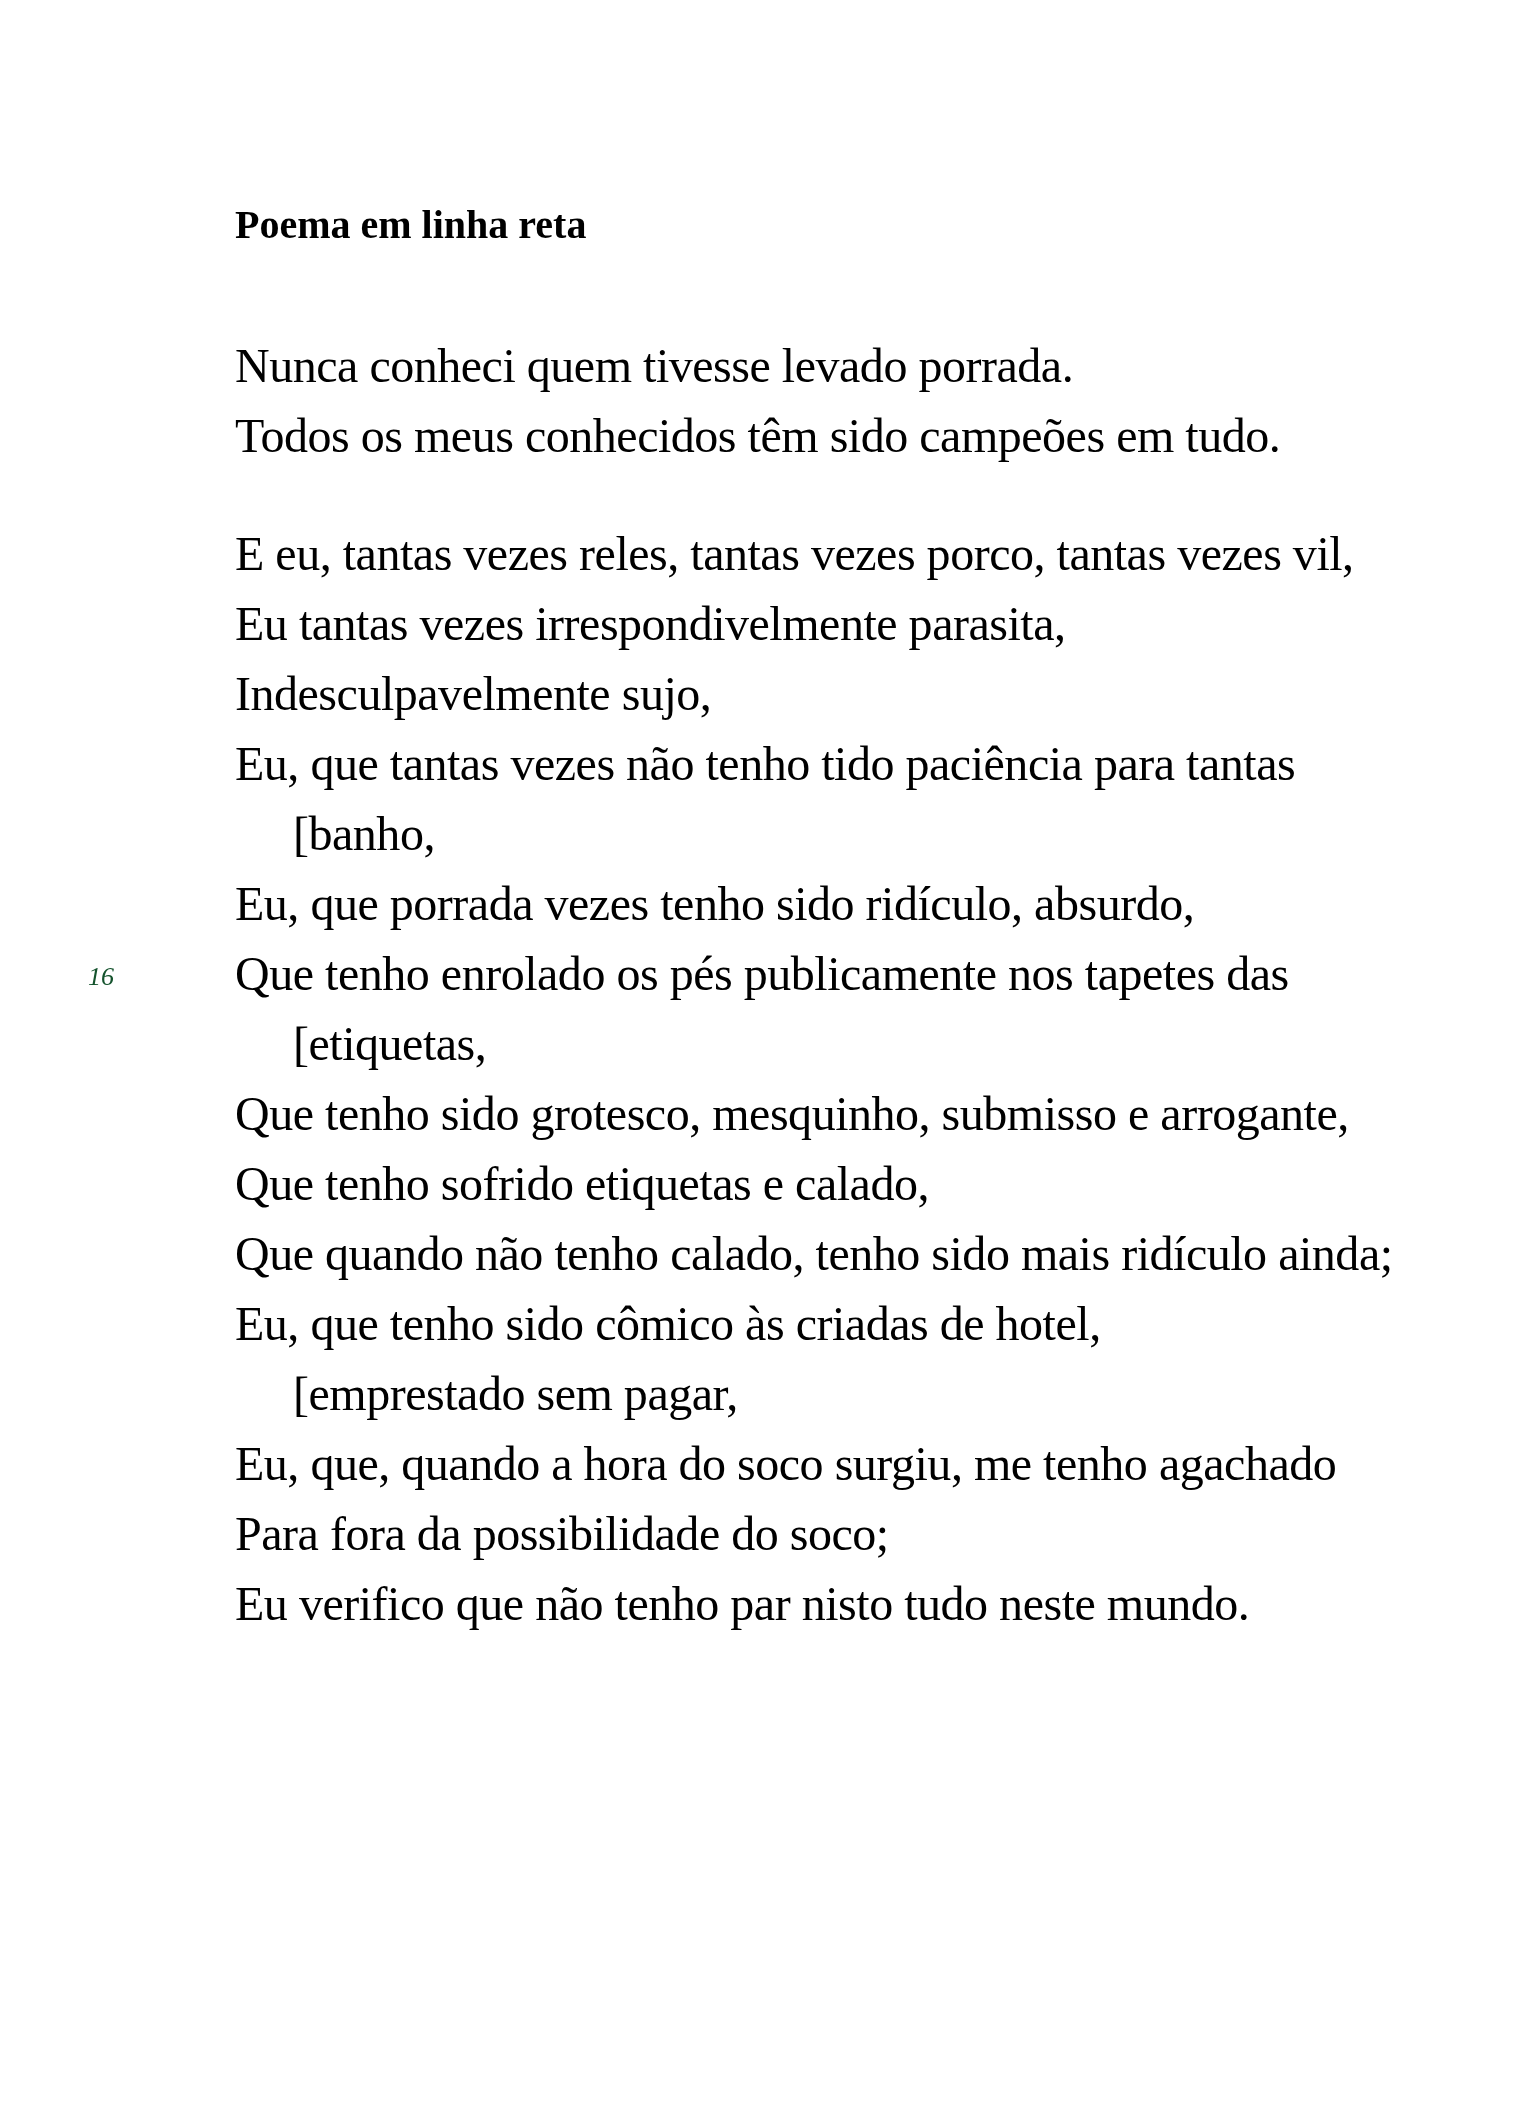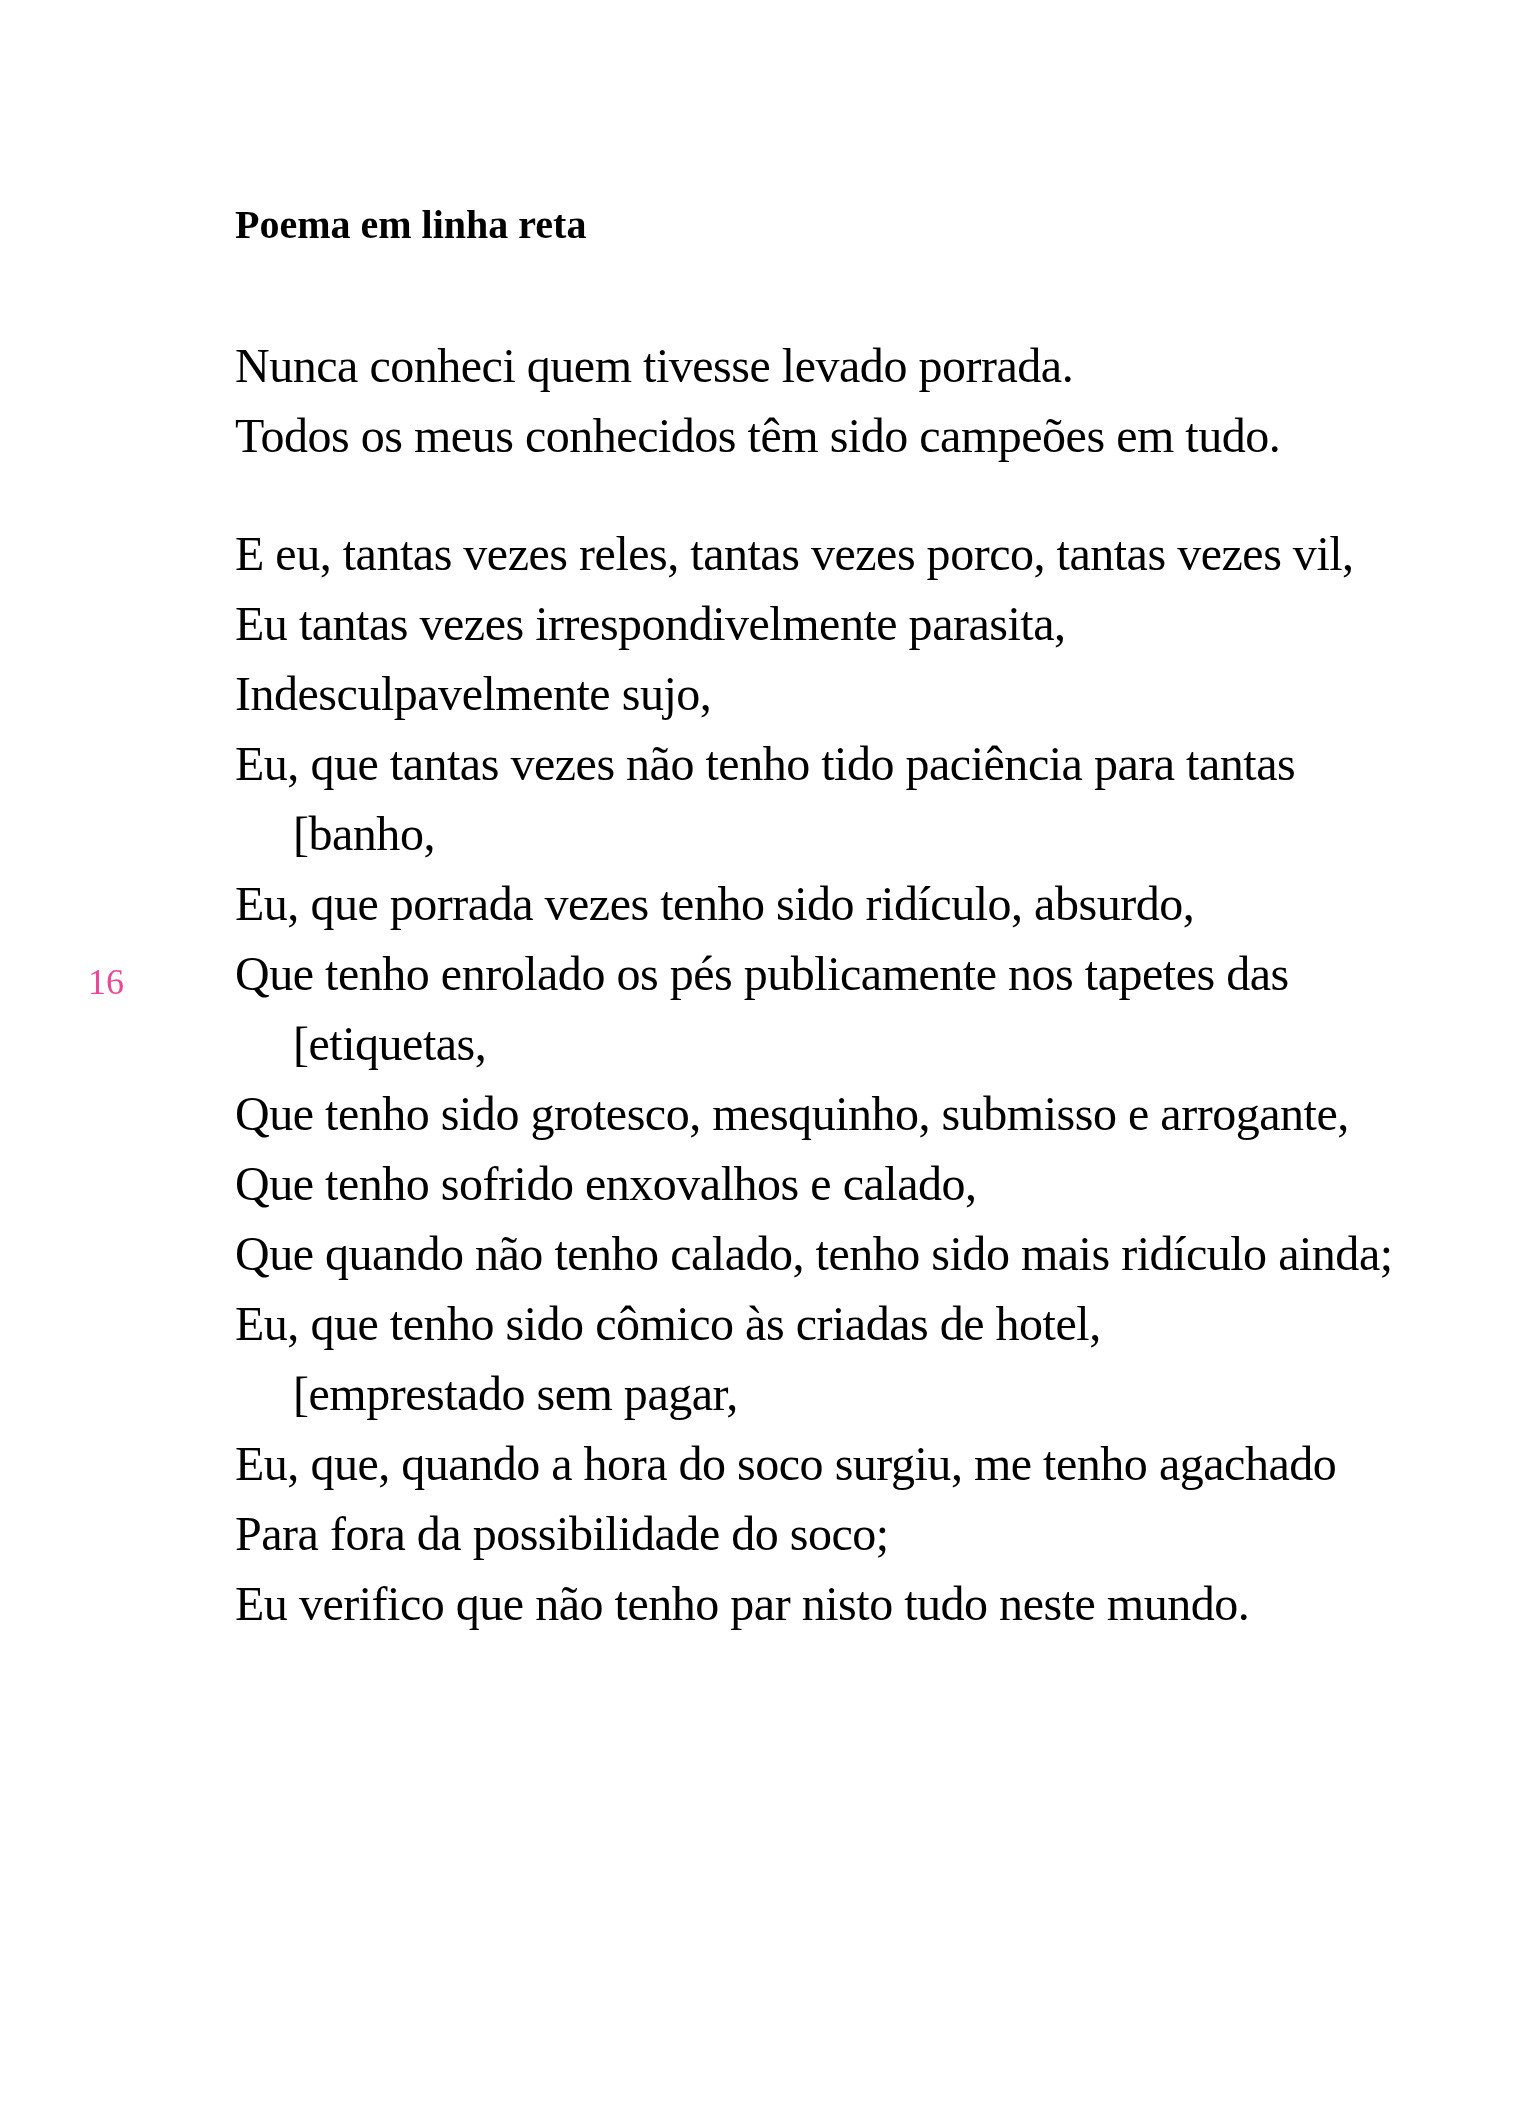--- a/index.html
+++ b/index.html
@@ -13,23 +13,24 @@
     height: 2126px;
     background: #ffffff;
     color: #000000;
     font-family: "Liberation Serif", "DejaVu Serif", serif;
     overflow: hidden;
   }
   .page-number {
     position: absolute;
     left: 88px;
     top: 964px;
-    font-size: 36px;
+    font-size: 26px;
     line-height: 1;
-    color: #ec4899;
+    color: #14532d;
+    font-style: italic;
   }
   .content {
     position: absolute;
     left: 235px;
     top: 190px;
   }
   .poem-title {
     font-size: 40px;
     font-weight: 700;
     line-height: 70px;
@@ -63,21 +64,21 @@
         <div class="stanza">
           <div class="line">E eu, tantas vezes reles, tantas vezes porco, tantas vezes vil,</div>
           <div class="line">Eu tantas vezes irrespondivelmente parasita,</div>
           <div class="line">Indesculpavelmente sujo,</div>
           <div class="line">Eu, que tantas vezes não tenho tido paciência para tantas</div>
           <div class="line hang">[banho,</div>
           <div class="line">Eu, que porrada vezes tenho sido ridículo, absurdo,</div>
           <div class="line">Que tenho enrolado os pés publicamente nos tapetes das</div>
           <div class="line hang">[etiquetas,</div>
           <div class="line">Que tenho sido grotesco, mesquinho, submisso e arrogante,</div>
-          <div class="line">Que tenho sofrido enxovalhos e calado,</div>
+          <div class="line">Que tenho sofrido etiquetas e calado,</div>
           <div class="line">Que quando não tenho calado, tenho sido mais ridículo ainda;</div>
           <div class="line">Eu, que tenho sido cômico às criadas de hotel,</div>
           <div class="line hang">[emprestado sem pagar,</div>
           <div class="line">Eu, que, quando a hora do soco surgiu, me tenho agachado</div>
           <div class="line">Para fora da possibilidade do soco;</div>
           <div class="line">Eu verifico que não tenho par nisto tudo neste mundo.</div>
         </div>
       </div>
   </div>
 </div>

